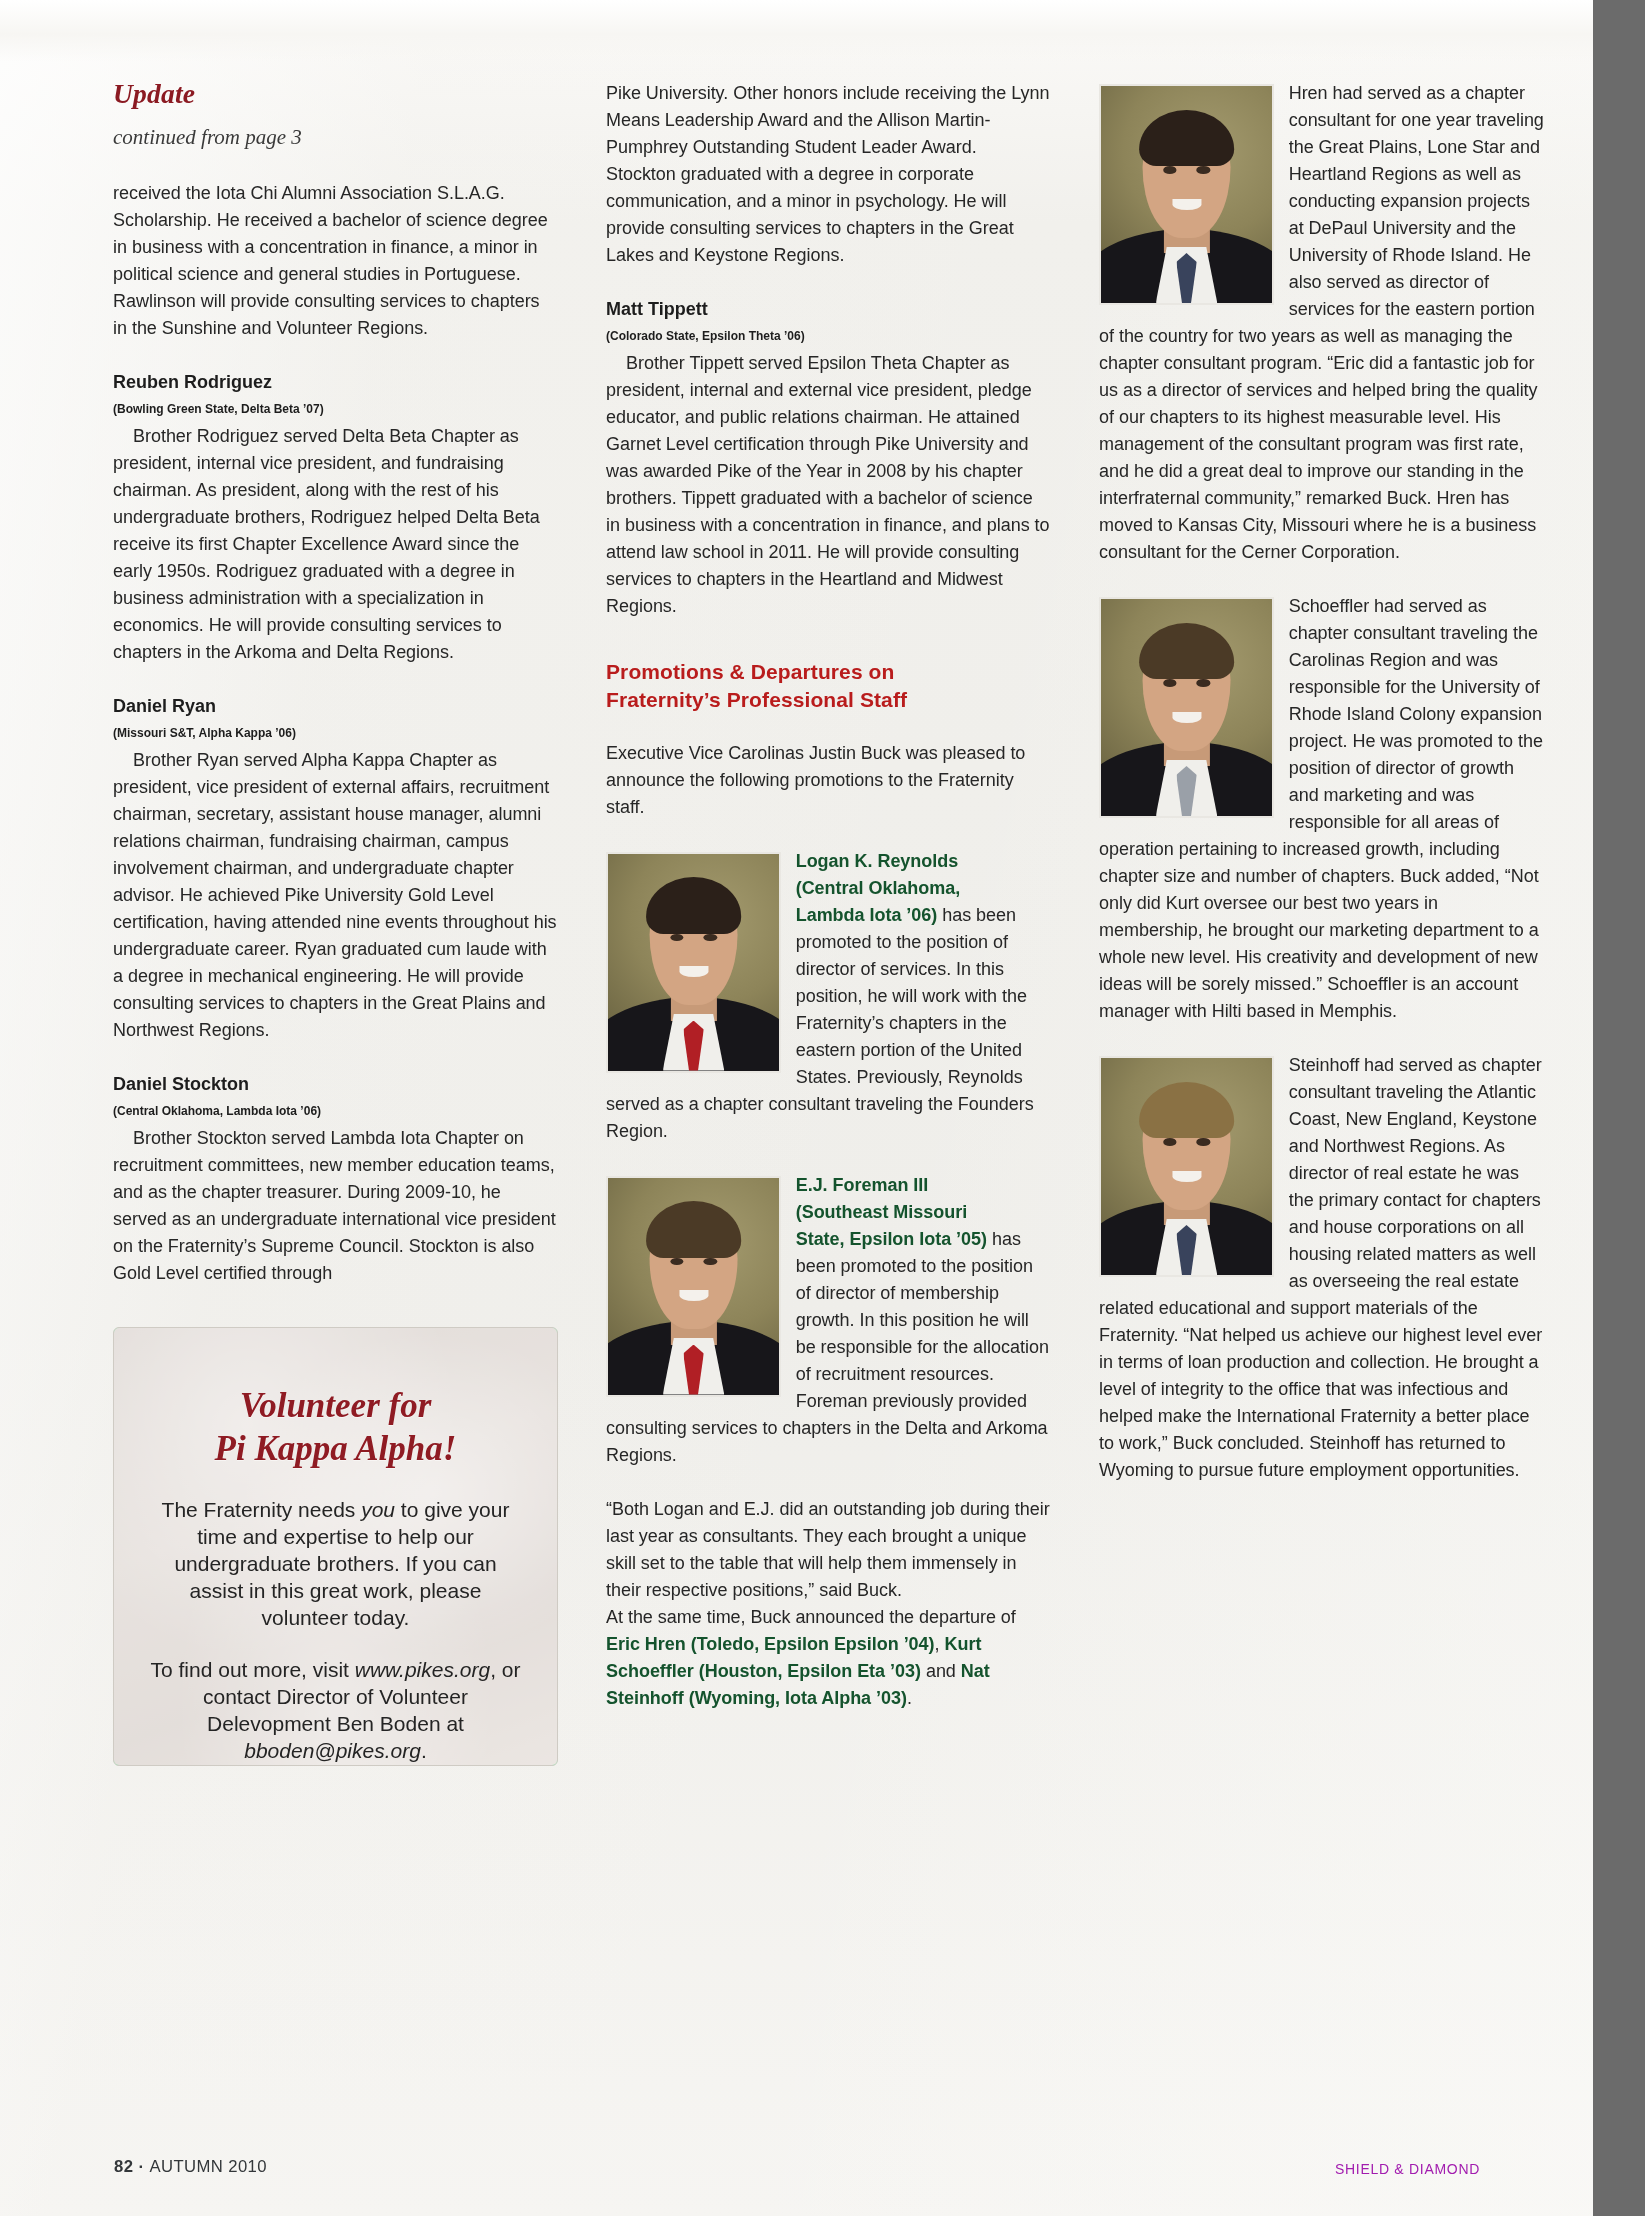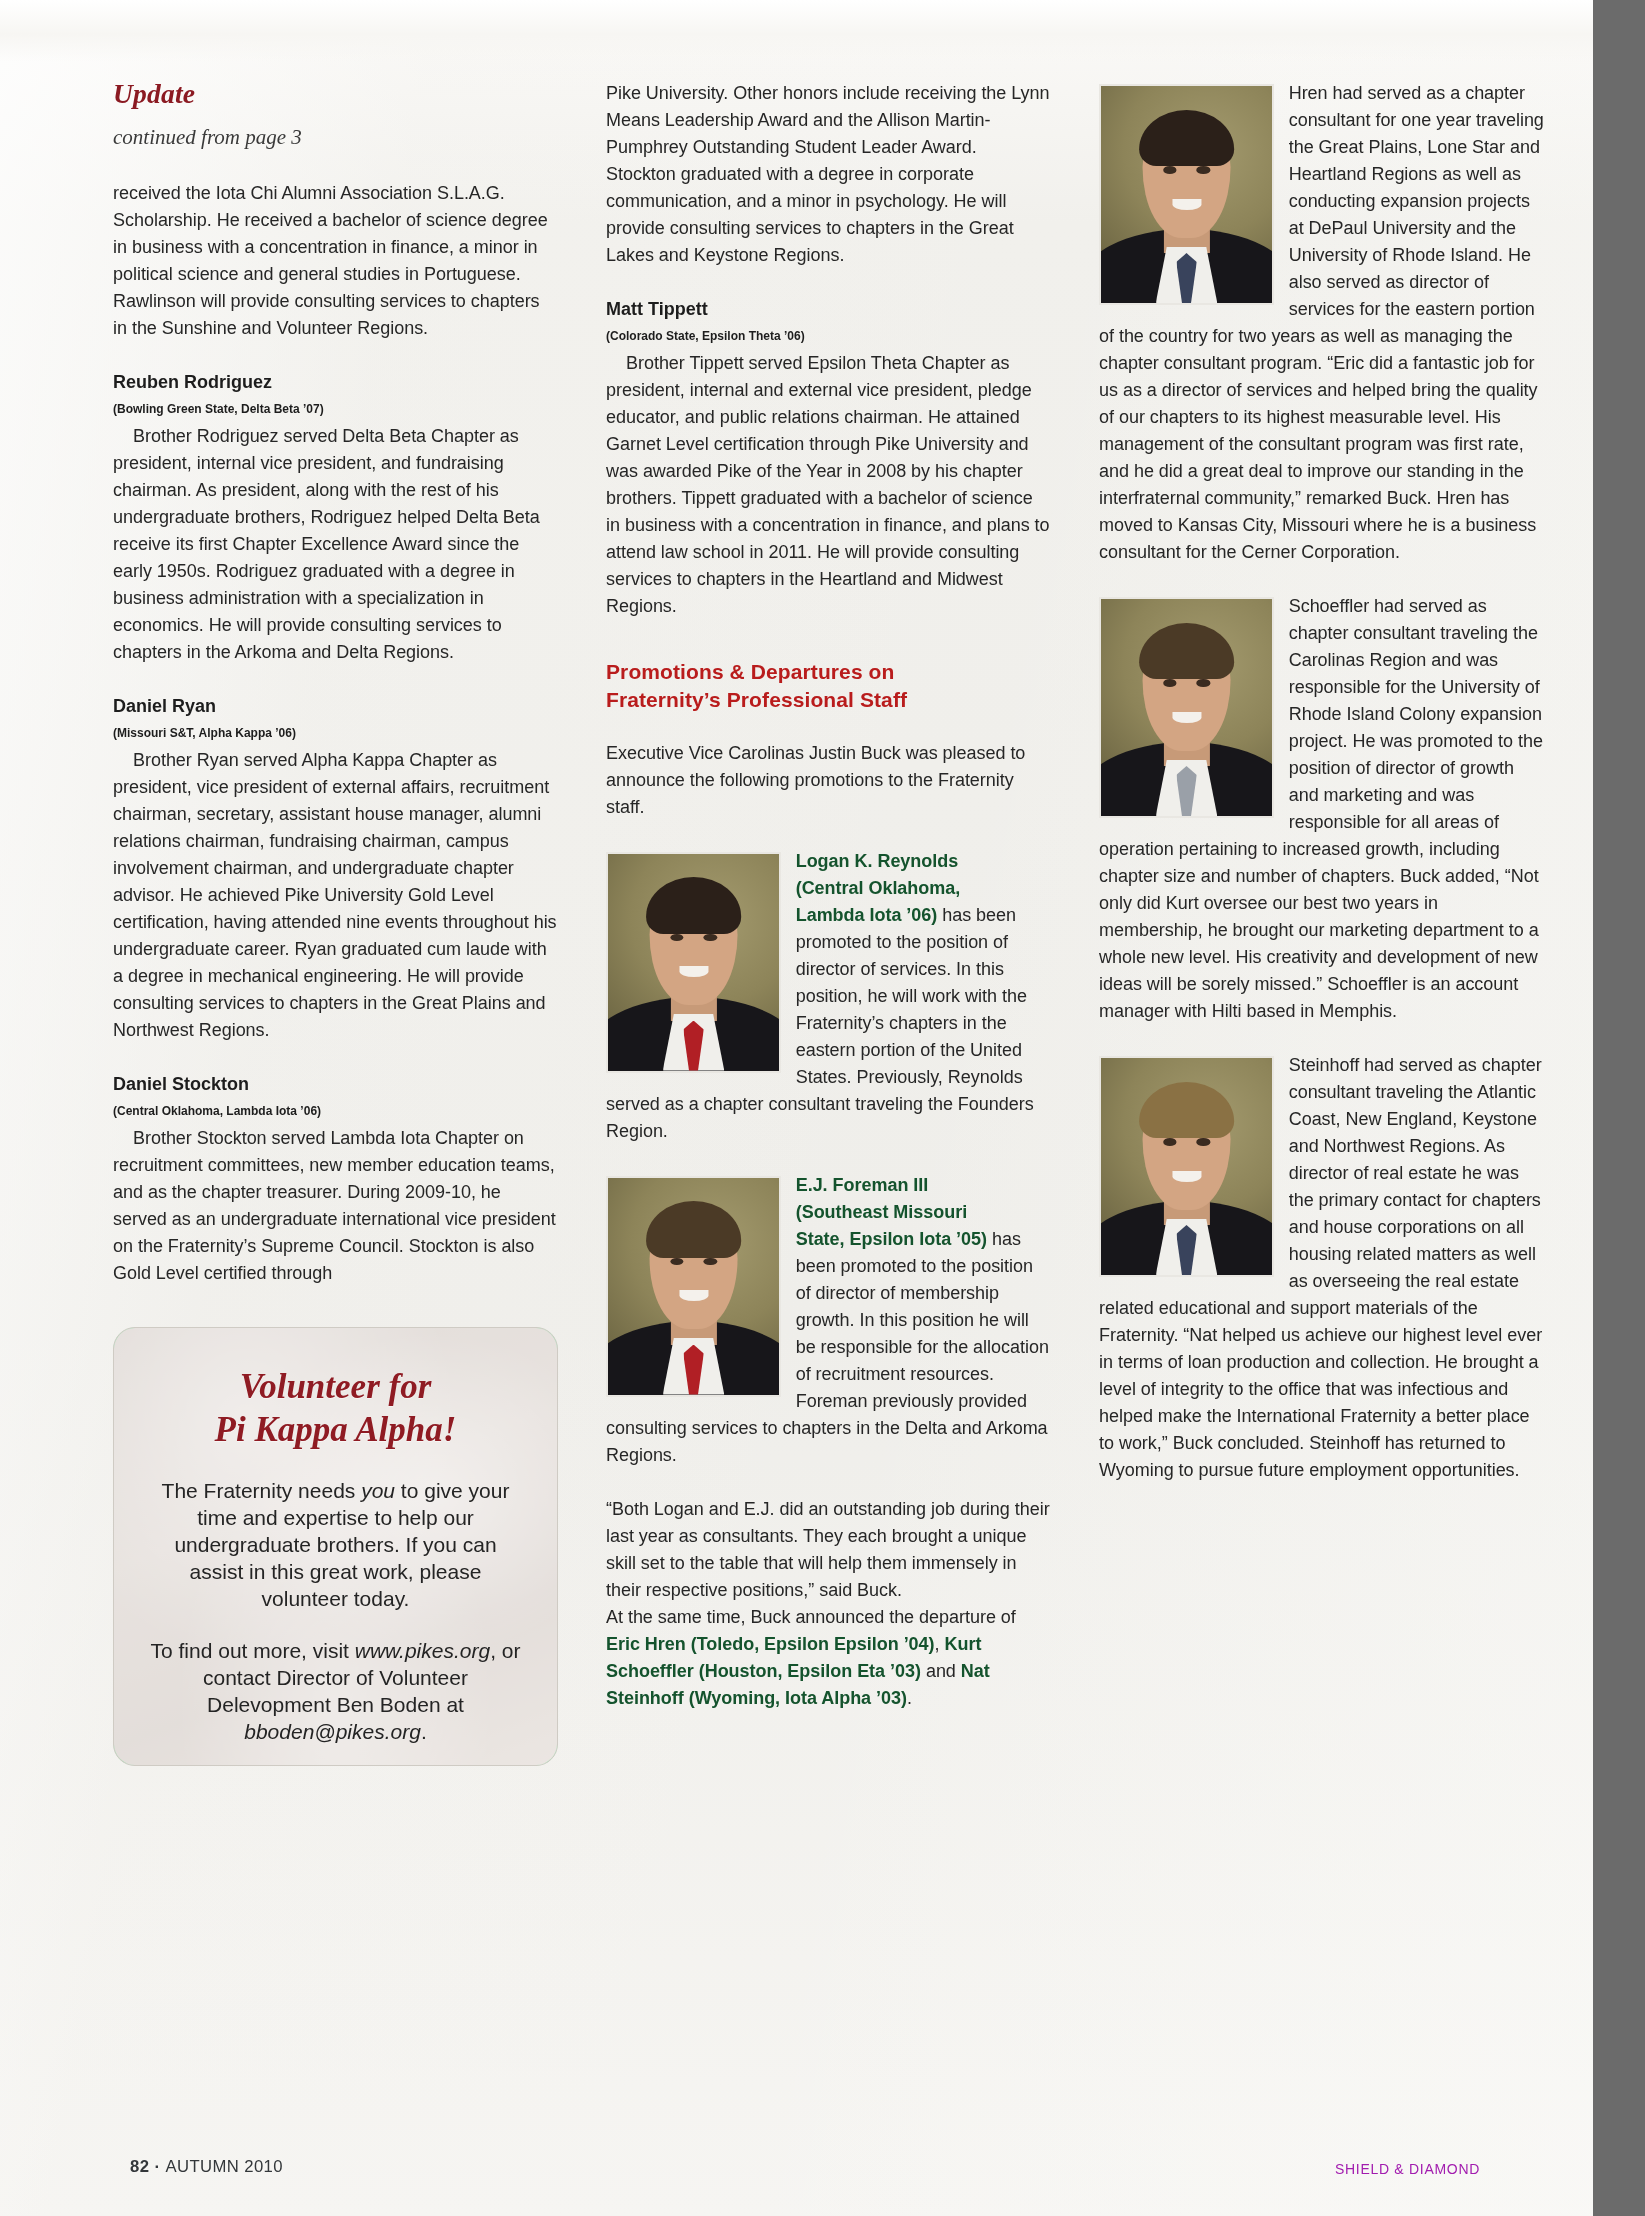--- a/index.html
+++ b/index.html
@@ -198,24 +198,24 @@
 
   .clearfix::after { content: ""; display: block; clear: both; }
 
   
   .ad-box {
     margin-top: 40px;
     width: 445px;
     height: 439px;
     box-sizing: border-box;
     border: 1.3px solid #cfcbc4;
-    border-radius: 22px;
+    border-radius: 6px;
     position: relative;
     overflow: hidden;
-    padding: 37px 31px 20px 31px;
+    padding: 56px 31px 20px 31px;
     background: #86efac;
   }
   .ad-photo-bg {
     position: absolute; inset: 0;
     background:
       radial-gradient(ellipse at 30% 22%, rgba(255,255,255,0.55) 0%, rgba(255,255,255,0) 48%),
       radial-gradient(ellipse at 72% 38%, rgba(255,255,255,0.60) 0%, rgba(255,255,255,0) 42%),
       radial-gradient(ellipse at 50% 86%, rgba(255,255,255,0.45) 0%, rgba(255,255,255,0) 50%),
       linear-gradient(160deg, #c9c1bb 0%, #d6cfc9 40%, #cdc5bf 70%, #ded7d1 100%);
   }
@@ -240,21 +240,21 @@
     line-height: 27px;
     text-align: center;
     color: #242424;
     margin: 0;
   }
   .ad-body + .ad-body { margin-top: 25.5px; }
 
   
   .footer-left {
     position: absolute;
-    left: 130px;
+    left: 114px;
     bottom: 39px;
     font-size: 16.7px;
     letter-spacing: 0.4px;
     color: #33373a;
     font-weight: bold;
   }
   .footer-left .yr { font-weight: normal; }
   .footer-right {
     position: absolute;
     right: 113px;

